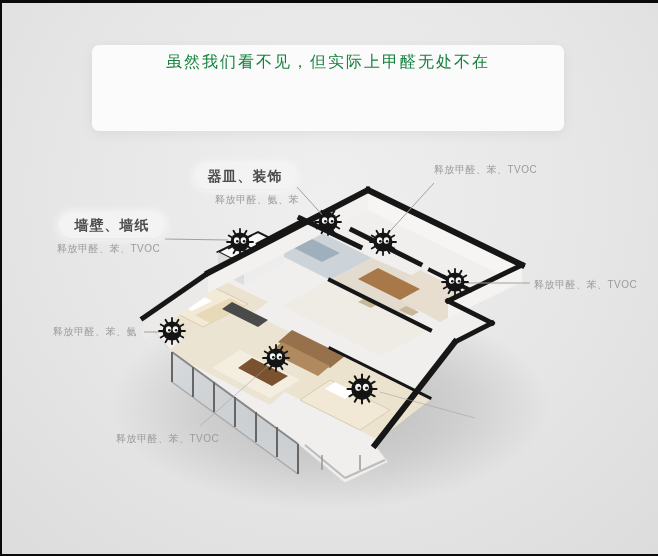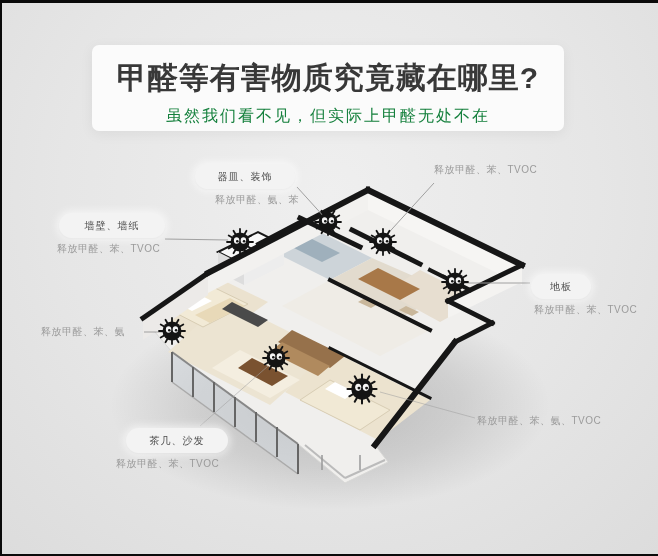--- a/index.html
+++ b/index.html
@@ -19,40 +19,39 @@
   }
   .title{
     margin:13px 0 0 0;font-size:30px;font-weight:bold;color:#383838;letter-spacing:1px;
   }
   .subtitle{
     margin:7px 0 0 0;font-size:16px;color:#15803d;letter-spacing:2px;
   }
   .callout{position:absolute;white-space:nowrap;}
   .pill{
     display:inline-block;height:25px;line-height:25px;border-radius:13px;
-    background:#f3f3f3;color:#4d4d4d;font-size:10px;font-weight:normal;
+    background:#f3f3f3;color:#4d4d4d;font-size:14px;font-weight:bold;
     text-align:center;letter-spacing:1px;
     box-shadow:0 0 8px 2px rgba(255,255,255,0.65), 0 1px 2px rgba(0,0,0,0.06);
   }
   .detail{
     margin-top:4px;font-size:10px;color:#9b9b9b;letter-spacing:0.5px;
   }
   svg{position:absolute;left:0;top:0;}
 </style>
 </head>
 <body>
 
 <div class="canvas">
 
   <div class="edge-top"></div>
   <div class="edge-left"></div>
   <div class="edge-bottom"></div>
 
   <div class="title-panel">
-    <div class="title">甲醛等有害物质究竟藏在哪里?</div>
     <div class="subtitle">虽然我们看不见，但实际上甲醛无处不在</div>
   </div>
 
   <svg width="658" height="556" viewBox="0 0 658 556">
     <defs>
       <radialGradient id="shadowGrad" cx="50%" cy="50%" r="50%">
         <stop offset="0%" stop-color="rgba(0,0,0,0.20)"></stop>
         <stop offset="60%" stop-color="rgba(0,0,0,0.10)"></stop>
         <stop offset="100%" stop-color="rgba(0,0,0,0)"></stop>
       </radialGradient>
@@ -188,30 +187,27 @@
   <div class="callout" style="left:434px;top:159px;">
     <div class="detail">释放甲醛、苯、TVOC</div>
   </div>
 
   <div class="callout" style="left:57px;top:213px;">
     <span class="pill" style="width:106px;margin-left:2px;">墙壁、墙纸</span>
     <div class="detail">释放甲醛、苯、TVOC</div>
   </div>
 
   <div class="callout" style="left:531px;top:274px;">
-    <span class="pill" style="width:60px;">地板</span>
     <div class="detail" style="margin-left:3px;">释放甲醛、苯、TVOC</div>
   </div>
 
   <div class="callout" style="left:38px;top:321px;">
-    <div class="detail" style="margin-left:3px;">释放甲醛、苯、氨</div>
+    <div class="detail" style="margin-left:15px;">释放甲醛、苯、氨</div>
   </div>
 
   <div class="callout" style="left:116px;top:428px;">
-    <span class="pill" style="width:102px;margin-left:10px;">茶几、沙发</span>
     <div class="detail">释放甲醛、苯、TVOC</div>
   </div>
 
   <div class="callout" style="left:477px;top:410px;">
-    <div class="detail">释放甲醛、苯、氨、TVOC</div>
   </div>
 
 </div>
 
 </body></html>

